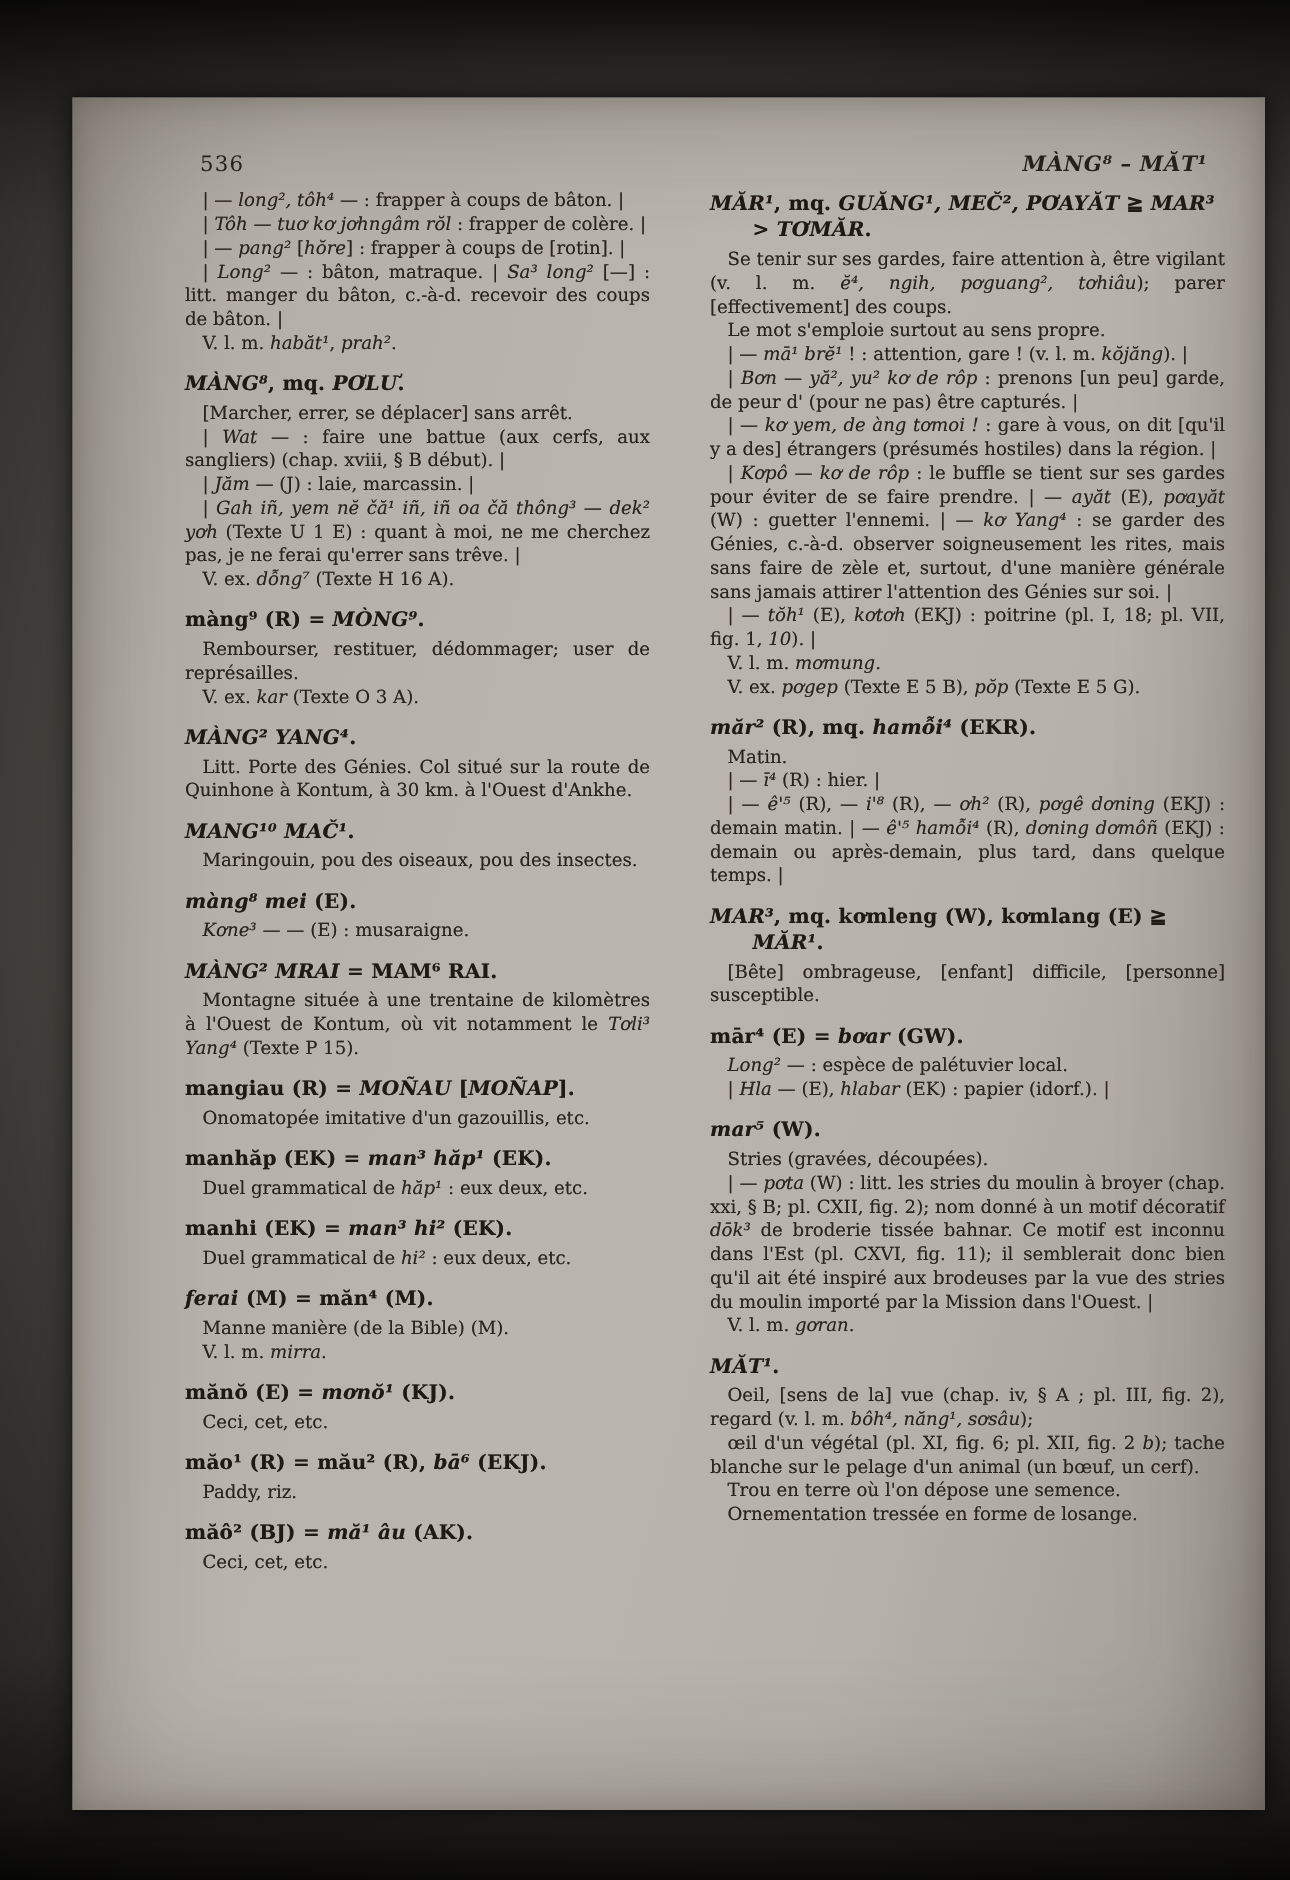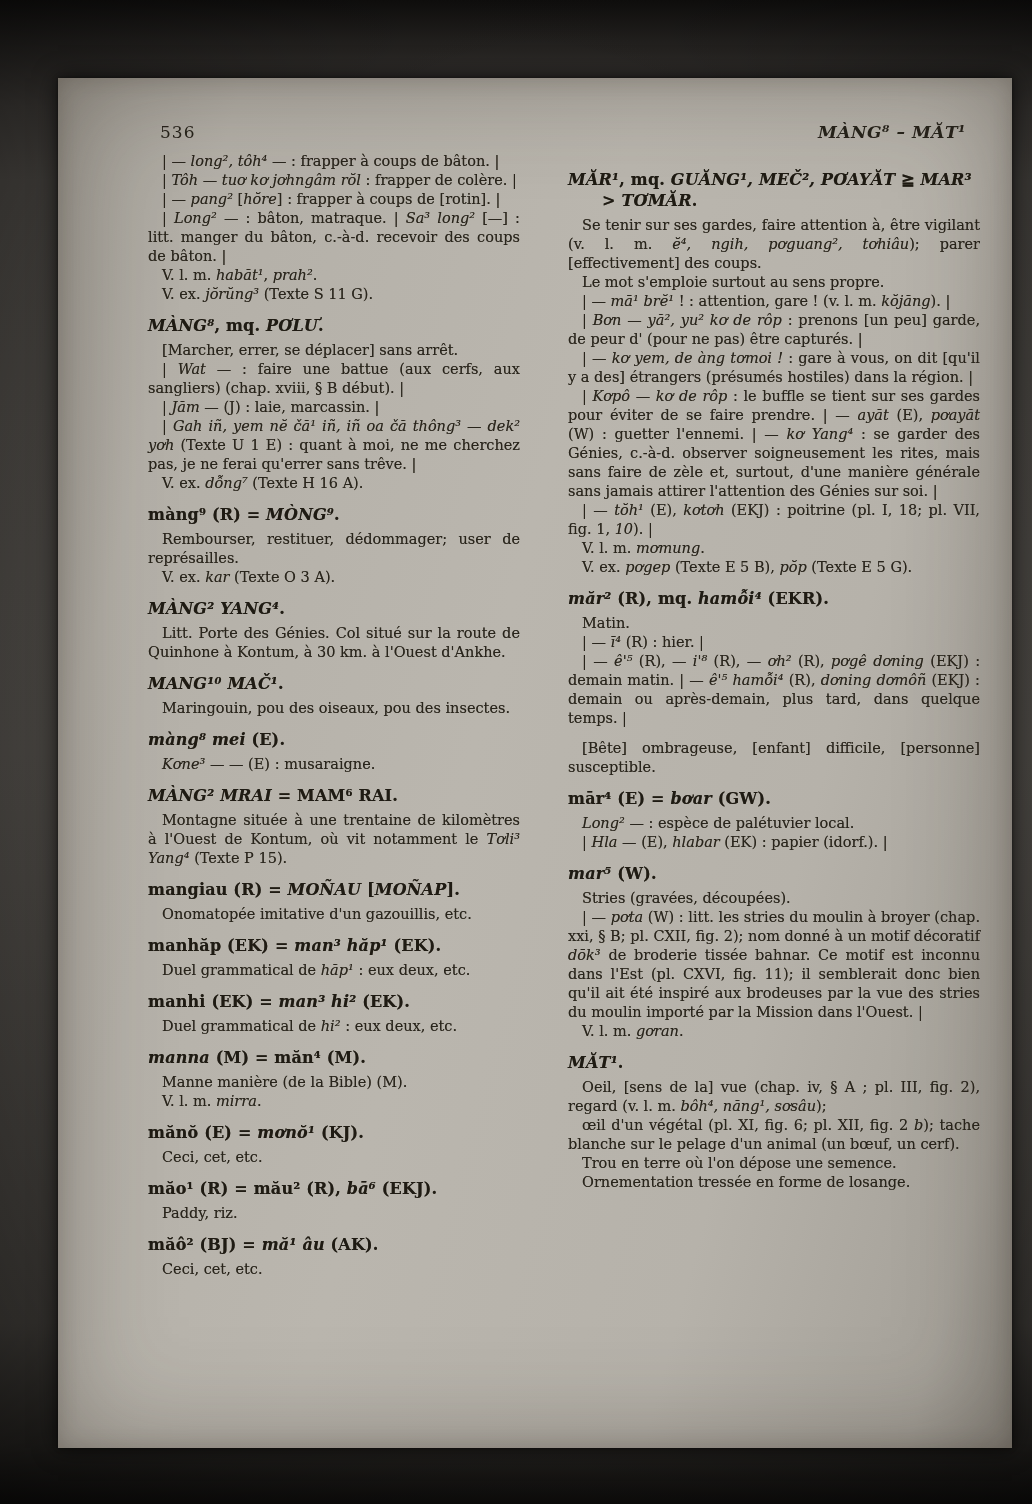--- a/index.html
+++ b/index.html
@@ -36,21 +36,21 @@
   }
   .col{font-size:14.5px;line-height:19px;}
   .col-left{width:372px;flex:none;}
   .col-right{width:412px;flex:none;}
   .entry{margin:0 0 11px 0;}
   .head{
     font-weight:700;font-size:16px;line-height:21px;
     padding-left:34px;text-indent:-34px;margin:9px 0 5px 0;color:#1f1b13;
     letter-spacing:.2px;
   }
-  .entry:first-child .head{margin-top:17px;}
+  .entry:first-child .head{margin-top:0;}
   .p{
     text-indent:14px;text-align:justify;margin:0;
     text-shadow:0 0 .5px rgba(45,38,28,.55);
   }
   .head{text-shadow:0 0 .5px rgba(30,25,15,.6);}
 </style>
 </head>
 <body>
 
 <div class="scene">
@@ -60,21 +60,20 @@
       <span class="running-head">MÀNG⁸ – MĂT¹</span>
     </div>
     <div class="columns">
       <div class="col col-left" id="col-left">
           <div class="entry">
             <div class="p">| — <i>long², tôh⁴</i> — : frapper à coups de bâton. |</div>
             <div class="p">| <i>Tôh</i> — <i>tuơ kơ jơhngâm rŏl</i> : frapper de colère. |</div>
             <div class="p">| — <i>pang²</i> [<i>hŏre</i>] : frapper à coups de [rotin]. |</div>
             <div class="p">| <i>Long²</i> — : bâton, matraque. | <i>Sa³ long²</i> [—] : litt. manger du bâton, c.-à-d. recevoir des coups de bâton. |</div>
             <div class="p">V. l. m. <i>habăt¹</i>, <i>prah²</i>.</div>
-            <div class="p">V. ex. <i>jŏrŭng³</i> (Texte S 11 G).</div>
           </div>
           <div class="entry">
             <div class="head"><i>MÀNG⁸</i>, mq. <i>PƠLƯ</i>.</div>
             <div class="p">[Marcher, errer, se déplacer] sans arrêt.</div>
             <div class="p">| <i>Wat</i> — : faire une battue (aux cerfs, aux sangliers) (chap. xviii, § B début). |</div>
             <div class="p">| <i>Jăm</i> — (J) : laie, marcassin. |</div>
             <div class="p">| <i>Gah iñ, yem nĕ čă¹ iñ, iñ oa čă thông³ — dek² yơh</i> (Texte U 1 E) : quant à moi, ne me cherchez pas, je ne ferai qu'errer sans trêve. |</div>
             <div class="p">V. ex. <i>dỗng⁷</i> (Texte H 16 A).</div>
           </div>
           <div class="entry">
@@ -104,21 +103,21 @@
           </div>
           <div class="entry">
             <div class="head">manhăp (EK) = <i>man³ hăp¹</i> (EK).</div>
             <div class="p">Duel grammatical de <i>hăp¹</i> : eux deux, etc.</div>
           </div>
           <div class="entry">
             <div class="head">manhi (EK) = <i>man³ hi²</i> (EK).</div>
             <div class="p">Duel grammatical de <i>hi²</i> : eux deux, etc.</div>
           </div>
           <div class="entry">
-            <div class="head"><i>manna</i> (M) = măn⁴ (M).</div>
+            <div class="head"><i>ferai</i> (M) = măn⁴ (M).</div>
             <div class="p">Manne manière (de la Bible) (M).</div>
             <div class="p">V. l. m. <i>mirra</i>.</div>
           </div>
           <div class="entry">
             <div class="head">mănŏ (E) = <i>mơnŏ¹</i> (KJ).</div>
             <div class="p">Ceci, cet, etc.</div>
           </div>
           <div class="entry">
             <div class="head">măo¹ (R) = mău² (R), <i>bā⁶</i> (EKJ).</div>
             <div class="p">Paddy, riz.</div>
@@ -141,20 +140,21 @@
             <div class="p">V. l. m. <i>mơmung</i>.</div>
             <div class="p">V. ex. <i>pơgep</i> (Texte E 5 B), <i>pŏp</i> (Texte E 5 G).</div>
           </div>
           <div class="entry">
             <div class="head"><i>măr²</i> (R), mq. <i>hamỗi⁴</i> (EKR).</div>
             <div class="p">Matin.</div>
             <div class="p">| — <i>ī⁴</i> (R) : hier. |</div>
             <div class="p">| — <i>ê'⁵</i> (R), — <i>i'⁸</i> (R), — <i>ơh²</i> (R), <i>pơgê dơning</i> (EKJ) : demain matin. | — <i>ê'⁵ hamỗi⁴</i> (R), <i>dơning dơmôñ</i> (EKJ) : demain ou après-demain, plus tard, dans quelque temps. |</div>
           </div>
           <div class="entry">
+            <div class="head"><i>MAR³</i>, mq. kơmleng (W), kơmlang (E) ≧ <i>MĂR¹</i>.</div>
             <div class="p">[Bête] ombrageuse, [enfant] difficile, [personne] susceptible.</div>
           </div>
           <div class="entry">
             <div class="head">mār⁴ (E) = <i>bơar</i> (GW).</div>
             <div class="p"><i>Long²</i> — : espèce de palétuvier local.</div>
             <div class="p">| <i>Hla</i> — (E), <i>hlabar</i> (EK) : papier (idorf.). |</div>
           </div>
           <div class="entry">
             <div class="head"><i>mar⁵</i> (W).</div>
             <div class="p">Stries (gravées, découpées).</div>

